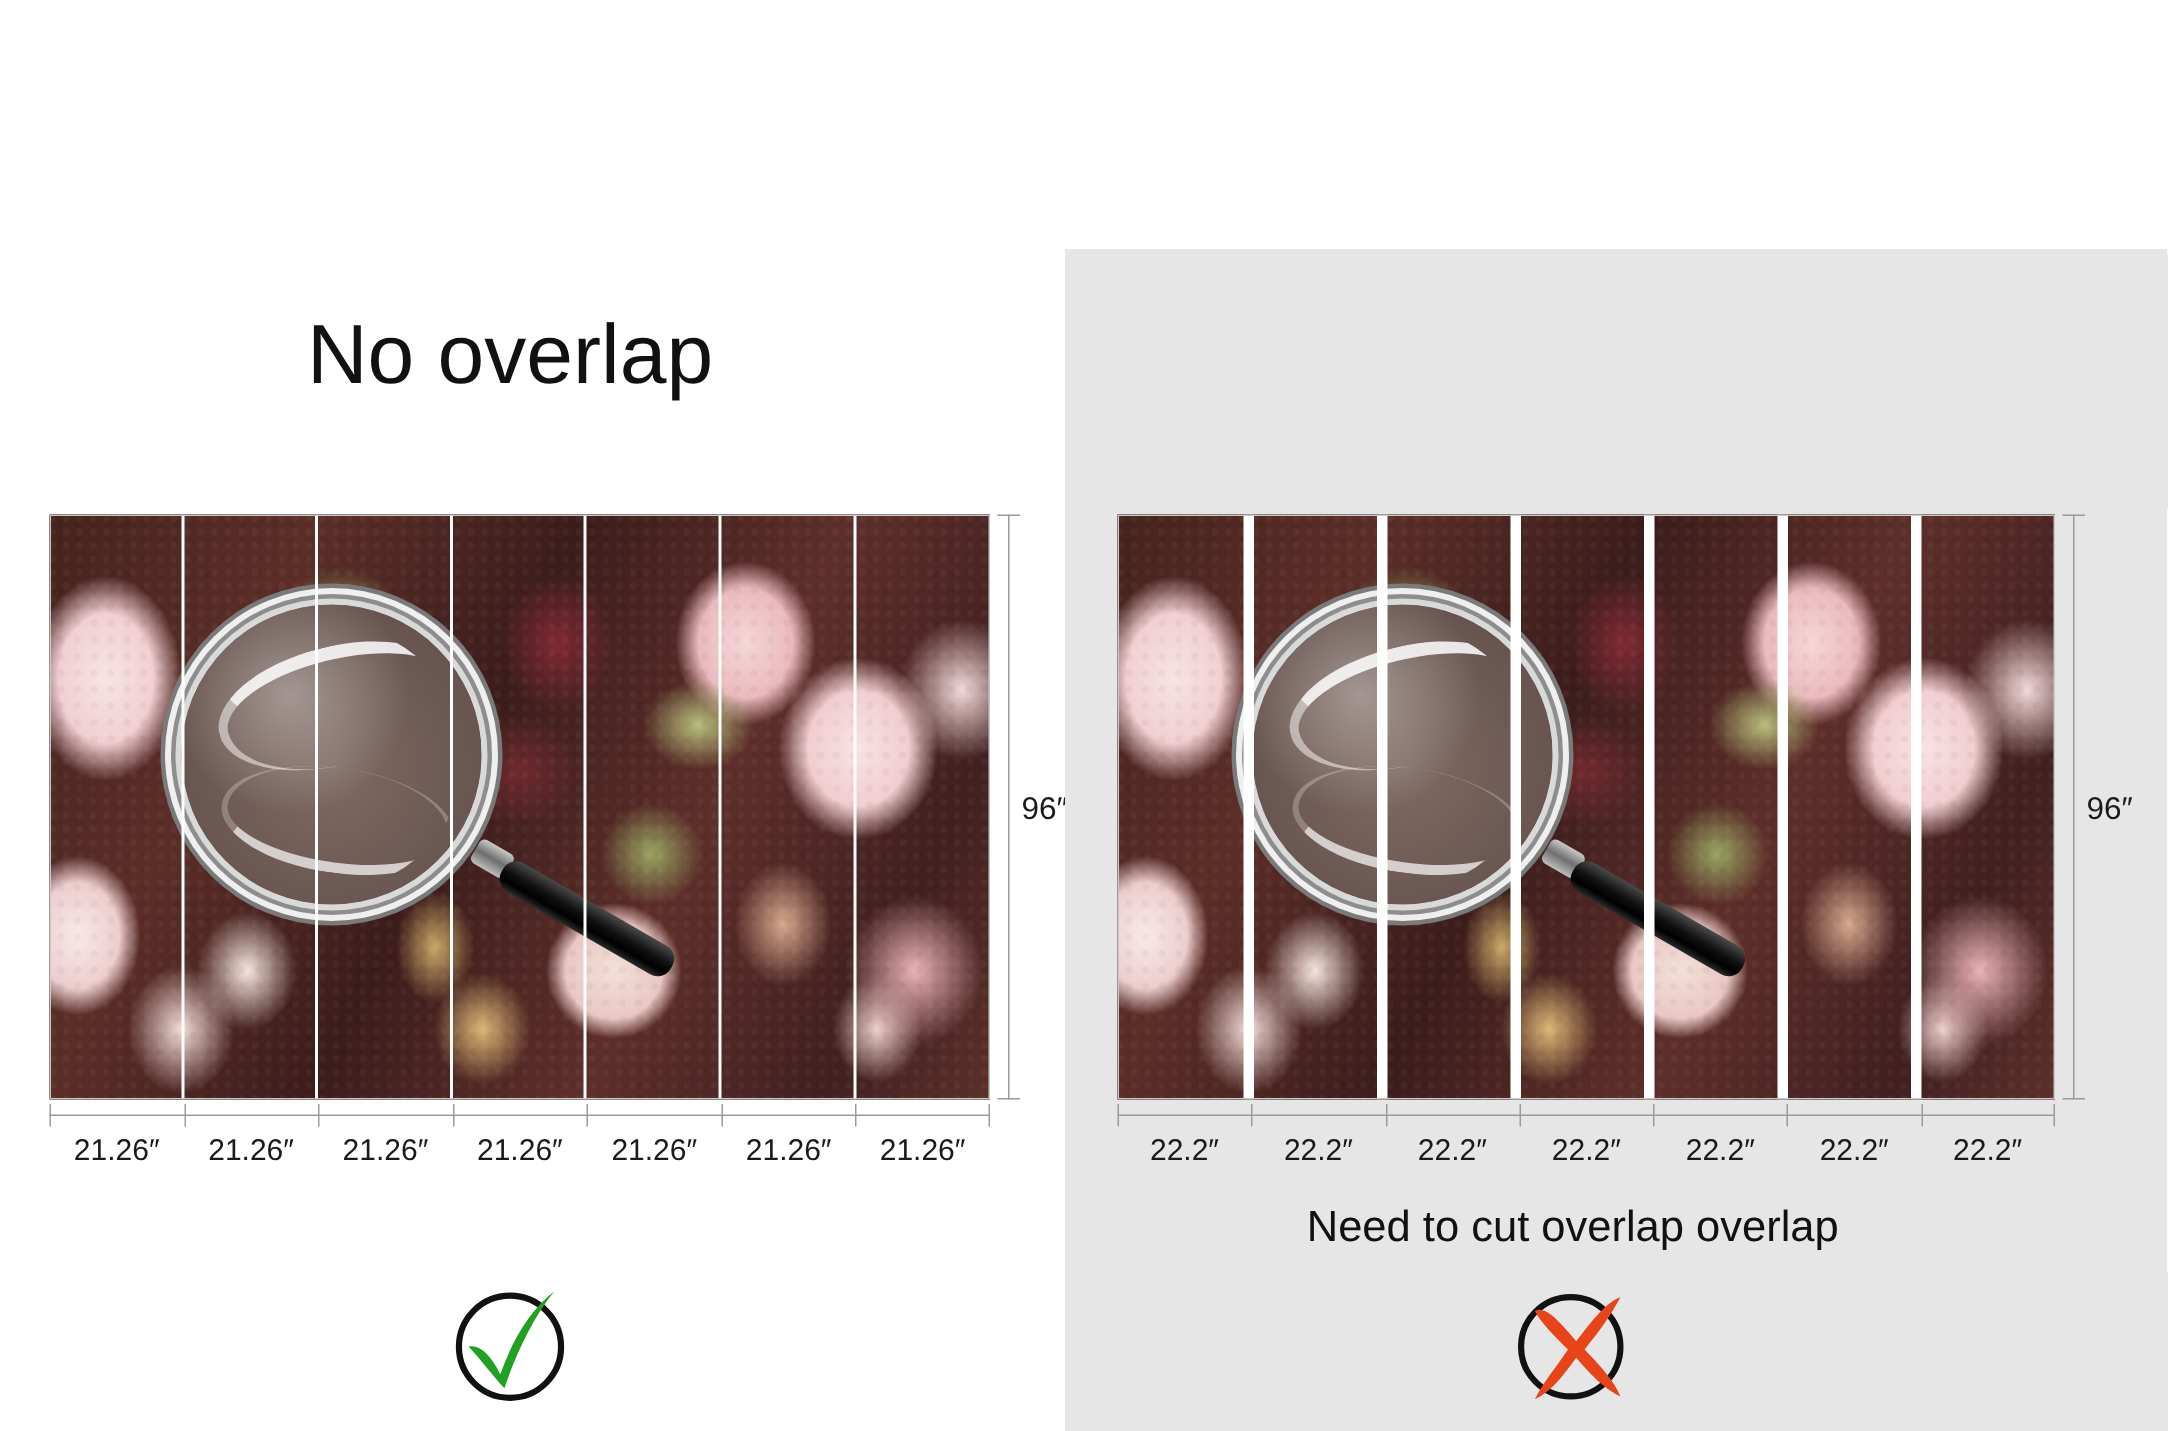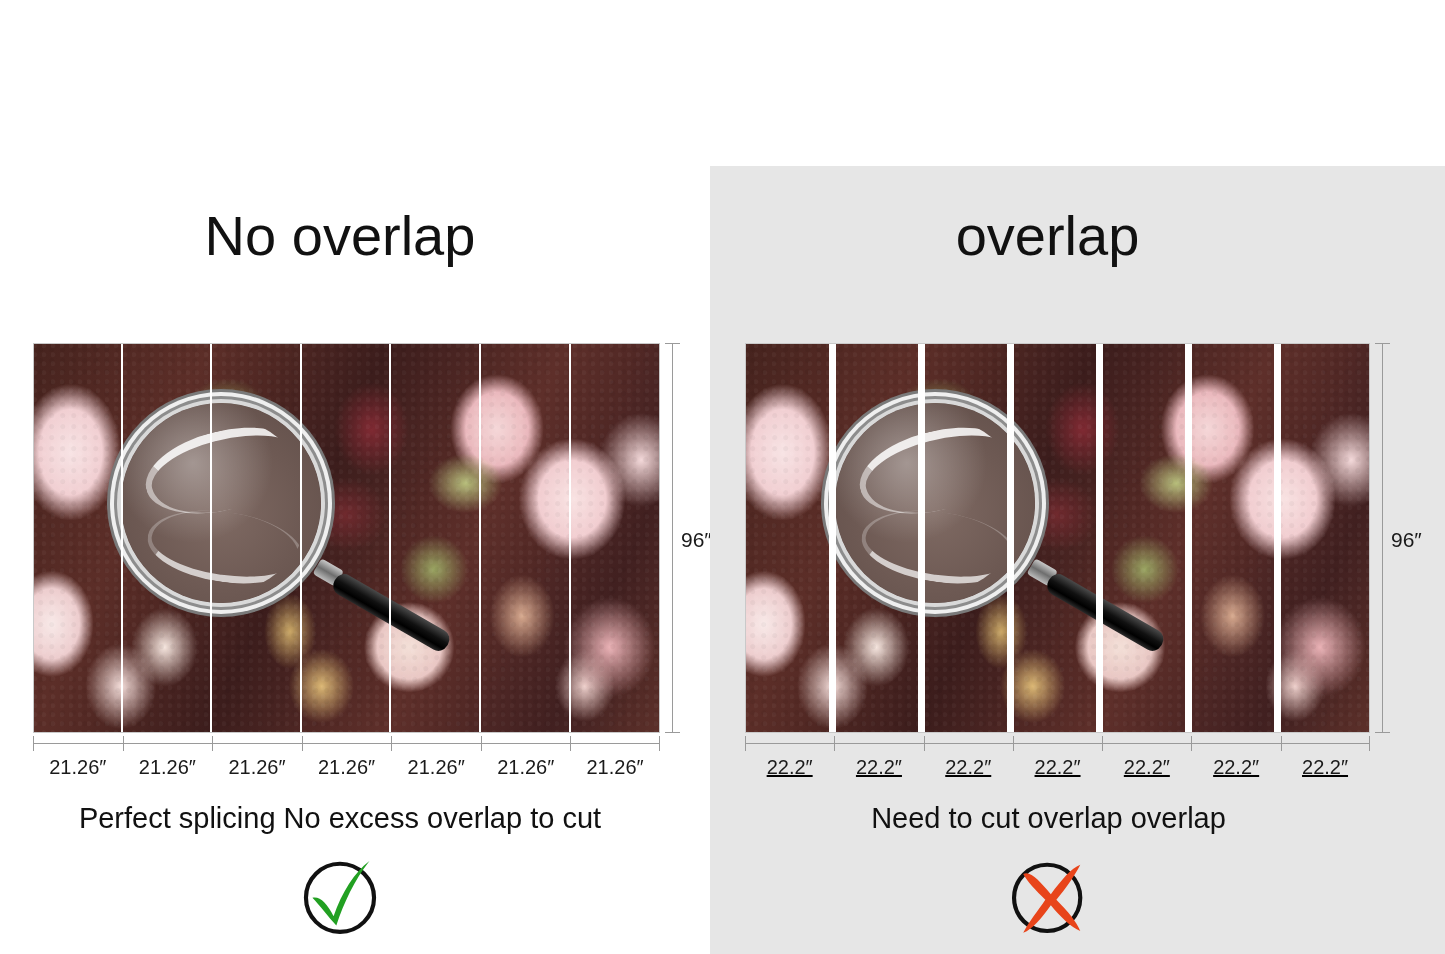--- a/index.html
+++ b/index.html
@@ -338,33 +338,31 @@
       <div class="dim-h-labels" style="left:33px; top:590px; width:627px;">
         <span style="width:89.6px;">21.26″</span>
         <span style="width:89.6px;">21.26″</span>
         <span style="width:89.6px;">21.26″</span>
         <span style="width:89.6px;">21.26″</span>
         <span style="width:89.6px;">21.26″</span>
         <span style="width:89.6px;">21.26″</span>
         <span style="width:89.0px;">21.26″</span>
       </div>
 
-      <div class="caption">Perfect splicing No excess overlap to cut</div>
 
       <div class="verdict">
         <svg width="92" height="92" viewBox="0 0 100 100">
           <circle cx="50" cy="52" r="37" fill="none" stroke="#111111" stroke-width="4.5"></circle>
           <path d="M20 52 C28 50 36 58 43 72 C52 46 66 24 82 12 C66 32 54 58 46 82 C38 74 28 60 20 52 Z" fill="#22a022"></path>
         </svg>
       </div>
     </div>
 
     <div class="panel panel-right">
 
-      <div class="panel-heading">overlap</div>
 
       <div class="mural-wrap" style="left:35px; width:625px; height:390px;">
         <div class="mural">
           <div class="floral"></div>
 
           <div class="magnifier" style="left:90px; top:60px; width:360px; height:260px;">
             <div class="mag-collar" style="left:196px; top:154px;"></div>
             <div class="mag-handle" style="left:214px; top:166px;"></div>
             <div class="mag-lens"></div>
             <div class="mag-shine"></div>
@@ -390,21 +388,21 @@
       <div class="dim-h" style="left:35px; top:577px; width:625px;">
         <div class="tick" style="left:0px;"></div>
         <div class="tick" style="left:89.3px;"></div>
         <div class="tick" style="left:178.6px;"></div>
         <div class="tick" style="left:267.9px;"></div>
         <div class="tick" style="left:357.1px;"></div>
         <div class="tick" style="left:446.4px;"></div>
         <div class="tick" style="left:535.7px;"></div>
         <div class="tick" style="left:624px;"></div>
       </div>
-      <div class="dim-h-labels" style="left:35px; top:590px; width:625px;text-decoration:underline;">
+      <div class="dim-h-labels" style="left:35px; top:590px; width:625px;">
         <span style="width:89.3px;">22.2″</span>
         <span style="width:89.3px;">22.2″</span>
         <span style="width:89.3px;">22.2″</span>
         <span style="width:89.3px;">22.2″</span>
         <span style="width:89.3px;">22.2″</span>
         <span style="width:89.3px;">22.2″</span>
         <span style="width:88.5px;">22.2″</span>
       </div>
 
       <div class="caption">Need to cut overlap overlap</div>

